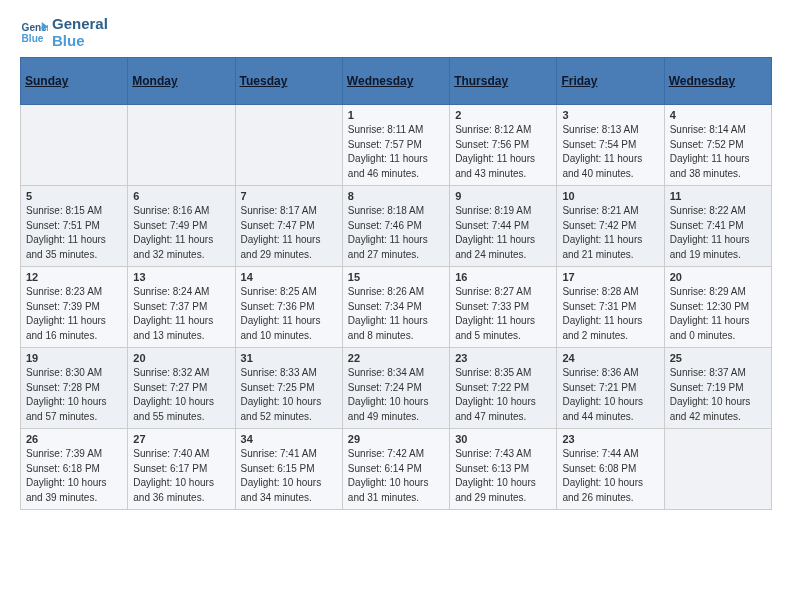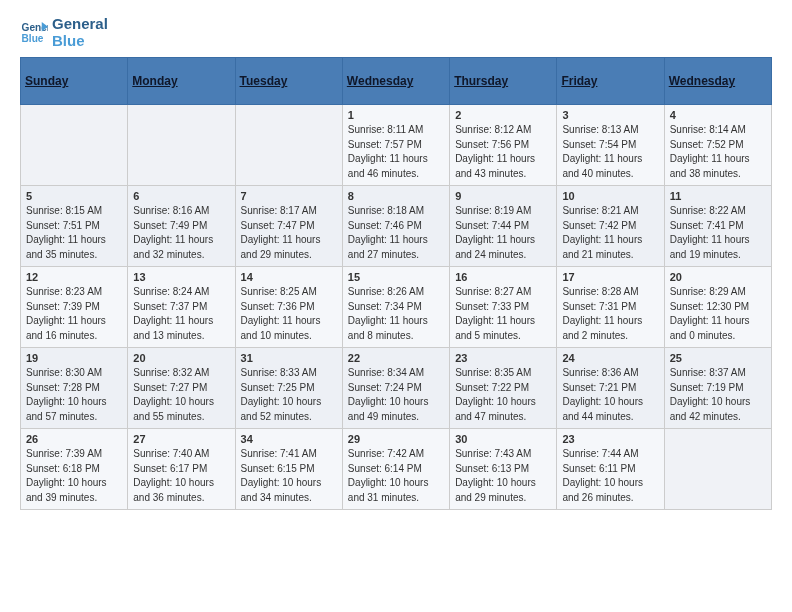--- a/index.html
+++ b/index.html
@@ -341,21 +341,21 @@
           <td>
             <span class="day-num">30</span>
             <div class="day-info">Sunrise: 7:43 AM
 Sunset: 6:13 PM
 Daylight: 10 hours
 and 29 minutes.</div>
           </td>
           <td>
             <span class="day-num">23</span>
             <div class="day-info">Sunrise: 7:44 AM
-Sunset: 6:11 PM
+Sunset: 6:08 PM
 Daylight: 10 hours
 and 26 minutes.</div>
           </td>
           <td class="empty-cell"></td>
         </tr>
       </tbody>
   </table>
 </div>
 
 </body></html>

